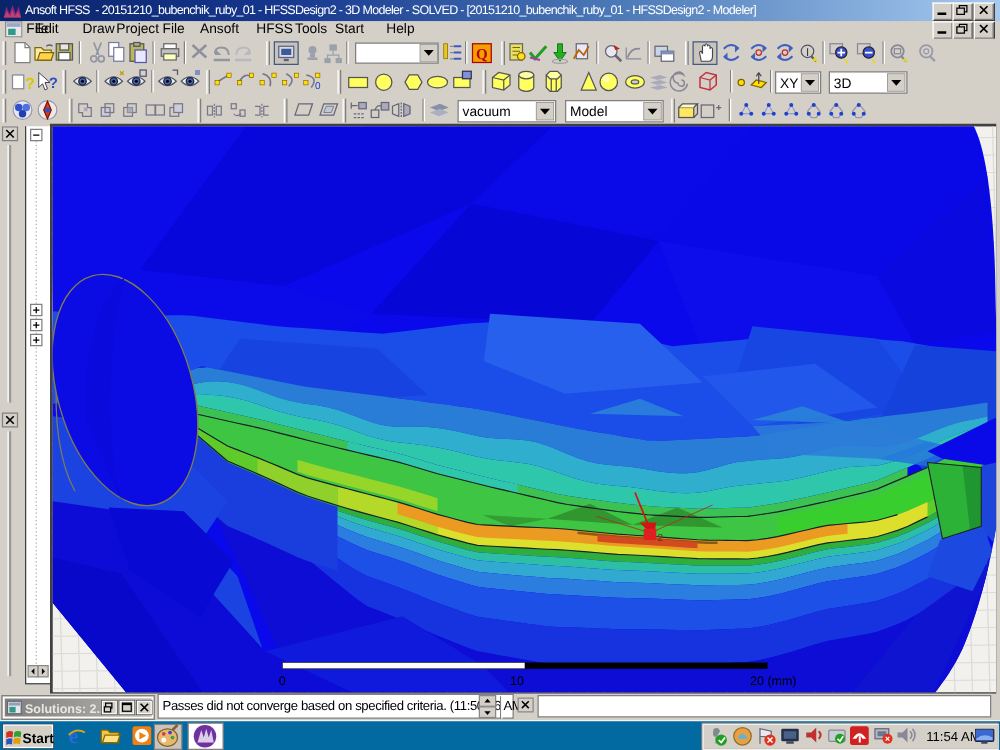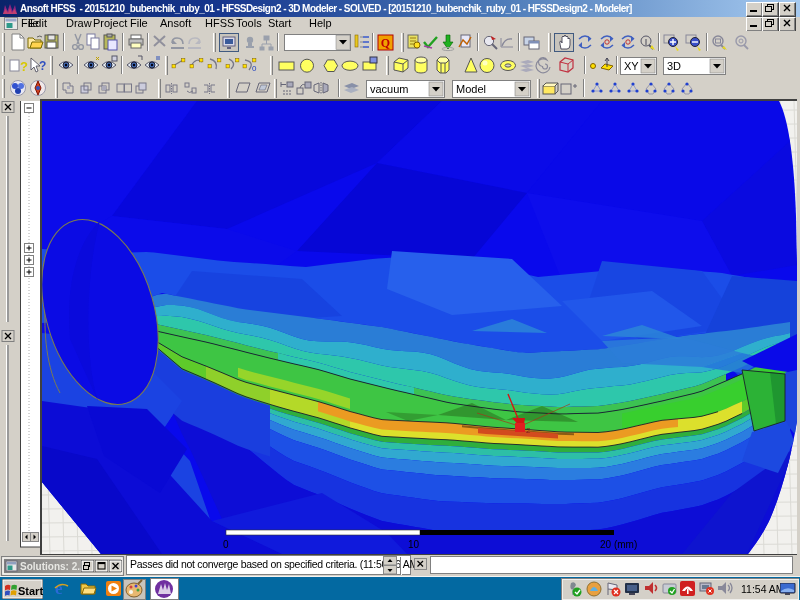--- a/index.html
+++ b/index.html
@@ -1,21 +1,21 @@
 <!DOCTYPE html>
 <html><head>
 <meta charset="utf-8">
 <style>
 html,body{margin:0;padding:0;width:800px;height:600px;overflow:hidden;}
 #scr{position:absolute;left:0;top:0;width:800px;height:600px;background:#d4d0c8;
  font-family:"Liberation Sans",sans-serif;}
 .abs{position:absolute;}
 #title{left:0;top:0;width:800px;height:17px;
  background:linear-gradient(90deg,#0a246a 0%,#16368e 28%,#4c7ab8 62%,#a6caf0 100%);}
-#title .txt{position:absolute;left:20px;top:3px;color:#fff;font-size:10px;font-weight:bold;white-space:nowrap;letter-spacing:-0.55px;}
+#title .txt{position:absolute;left:20px;top:3px;color:#fff;font-size:10px;font-weight:normal;white-space:nowrap;letter-spacing:-0.55px;}
 .wbtn{position:absolute;width:15px;height:13px;background:#d4d0c8;border:1px solid;
  border-color:#fff #404040 #404040 #fff;box-shadow:inset -1px -1px 0 #808080,inset 1px 1px 0 #d4d0c8;
  font-size:8px;font-weight:bold;text-align:center;line-height:12px;color:#000;}
 #menu{left:0;top:17px;width:800px;height:14px;background:#d4d0c8;font-size:11px;color:#000;}
 #menu span{position:absolute;top:0px;}
 .tbar{left:0;width:800px;height:23px;background:#d4d0c8;}
 </style>
 </head>
 <body>
 <div id="scr">

